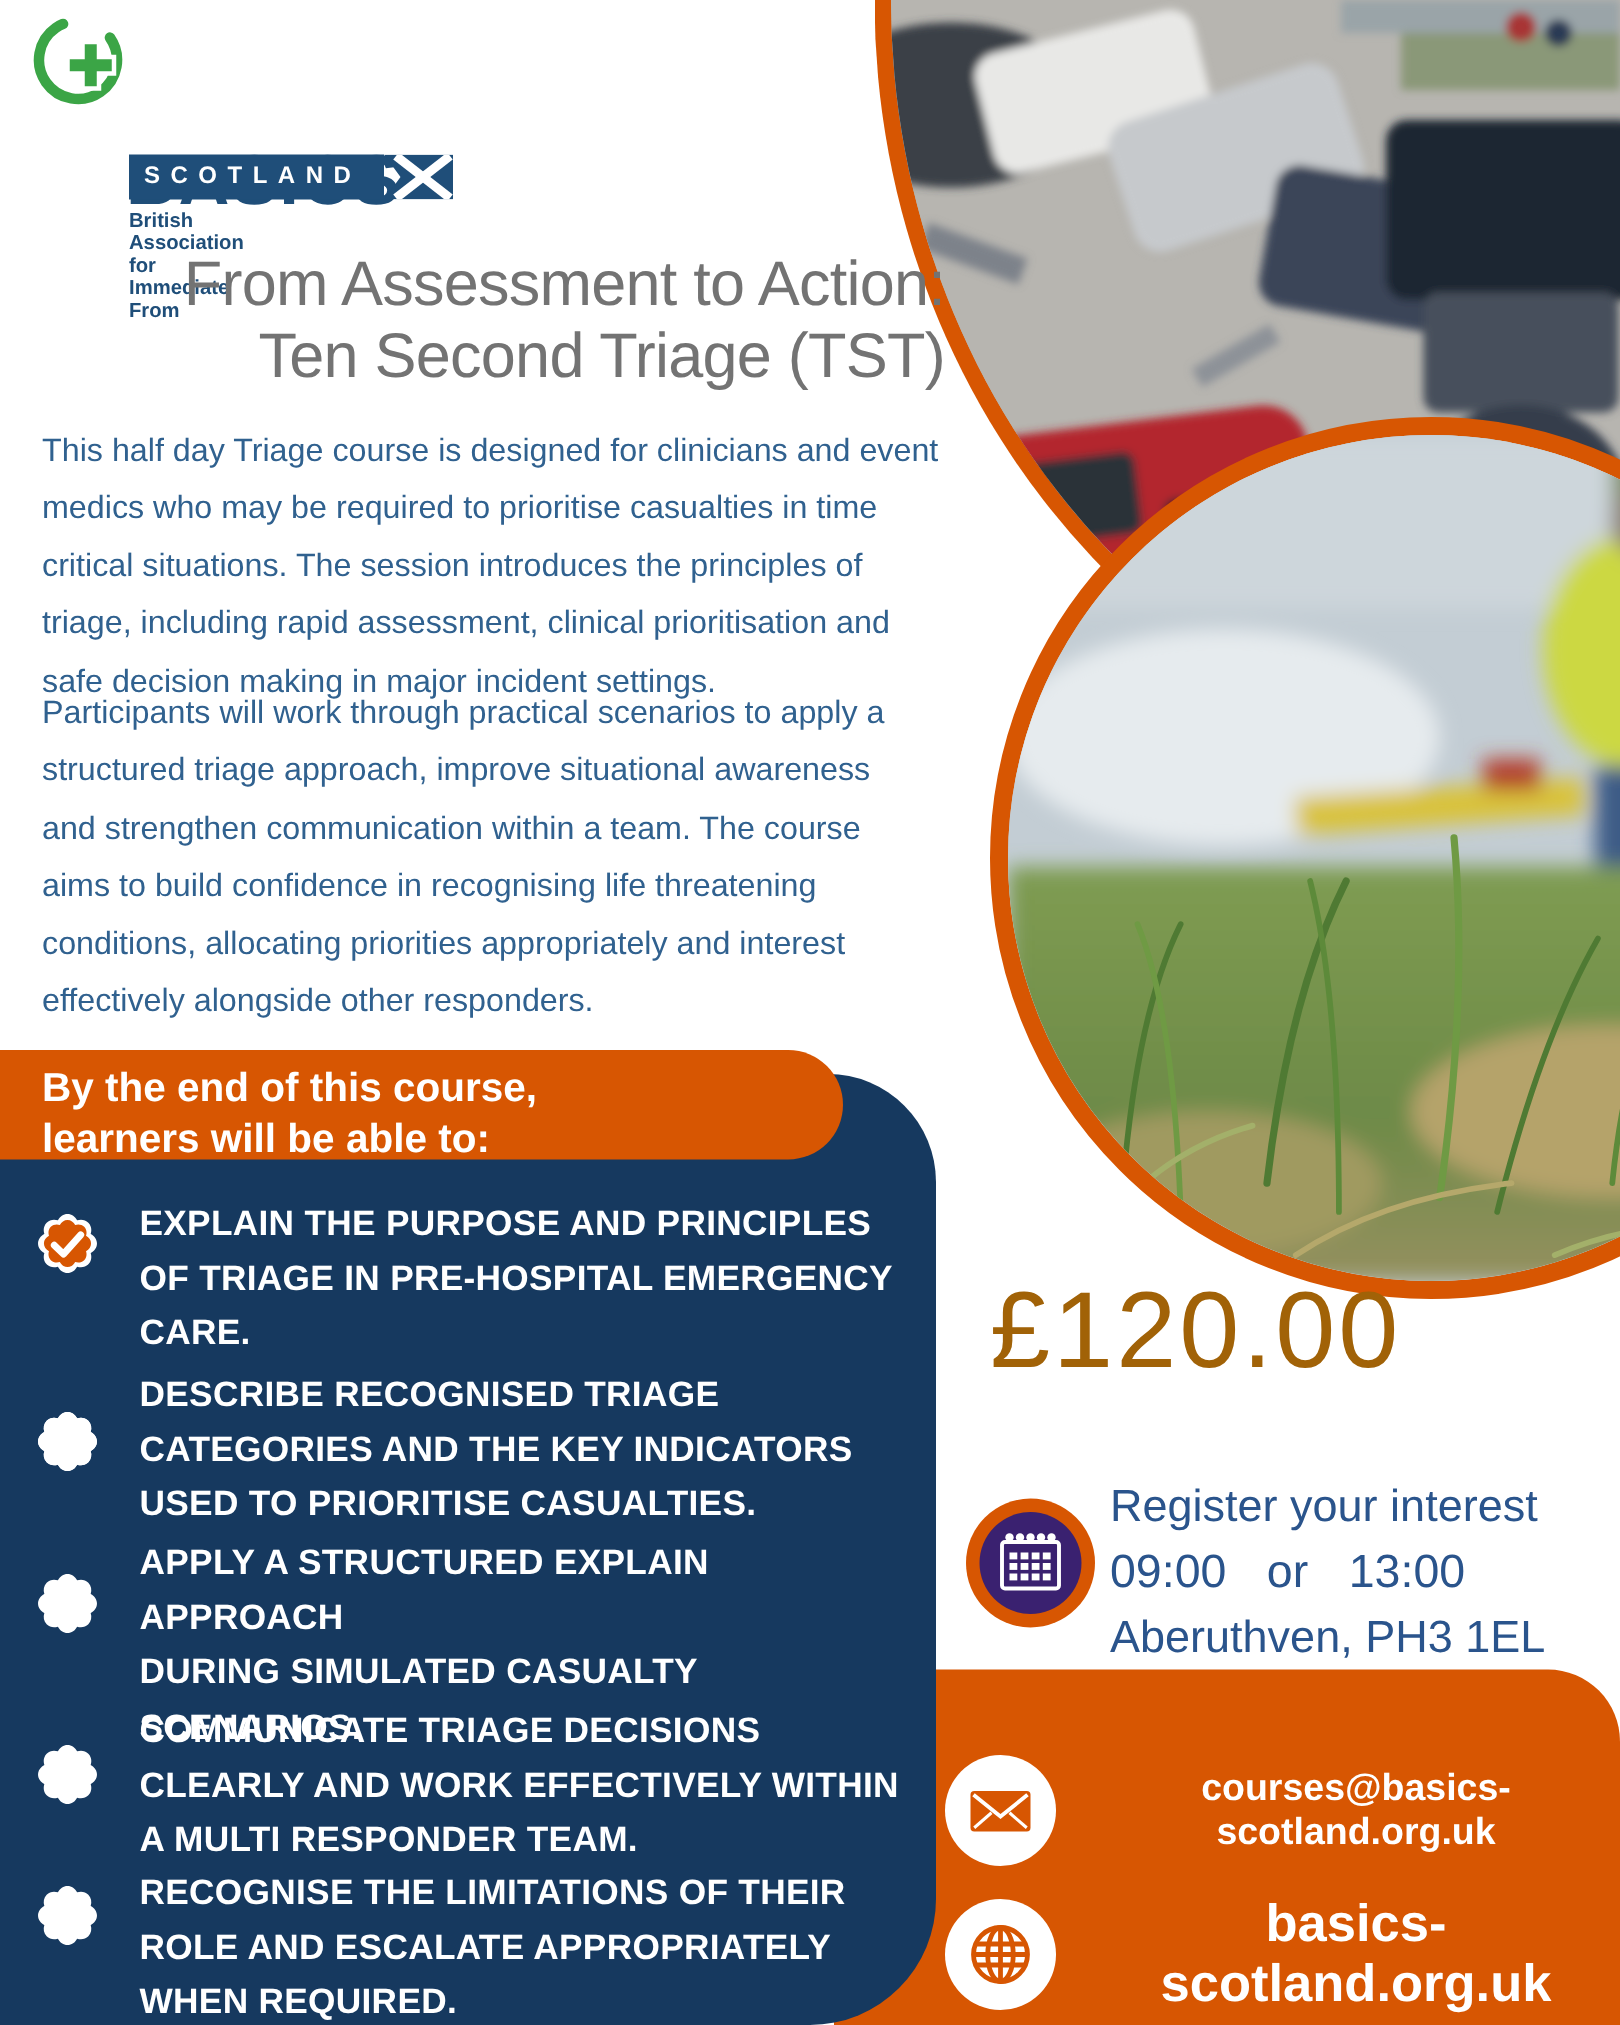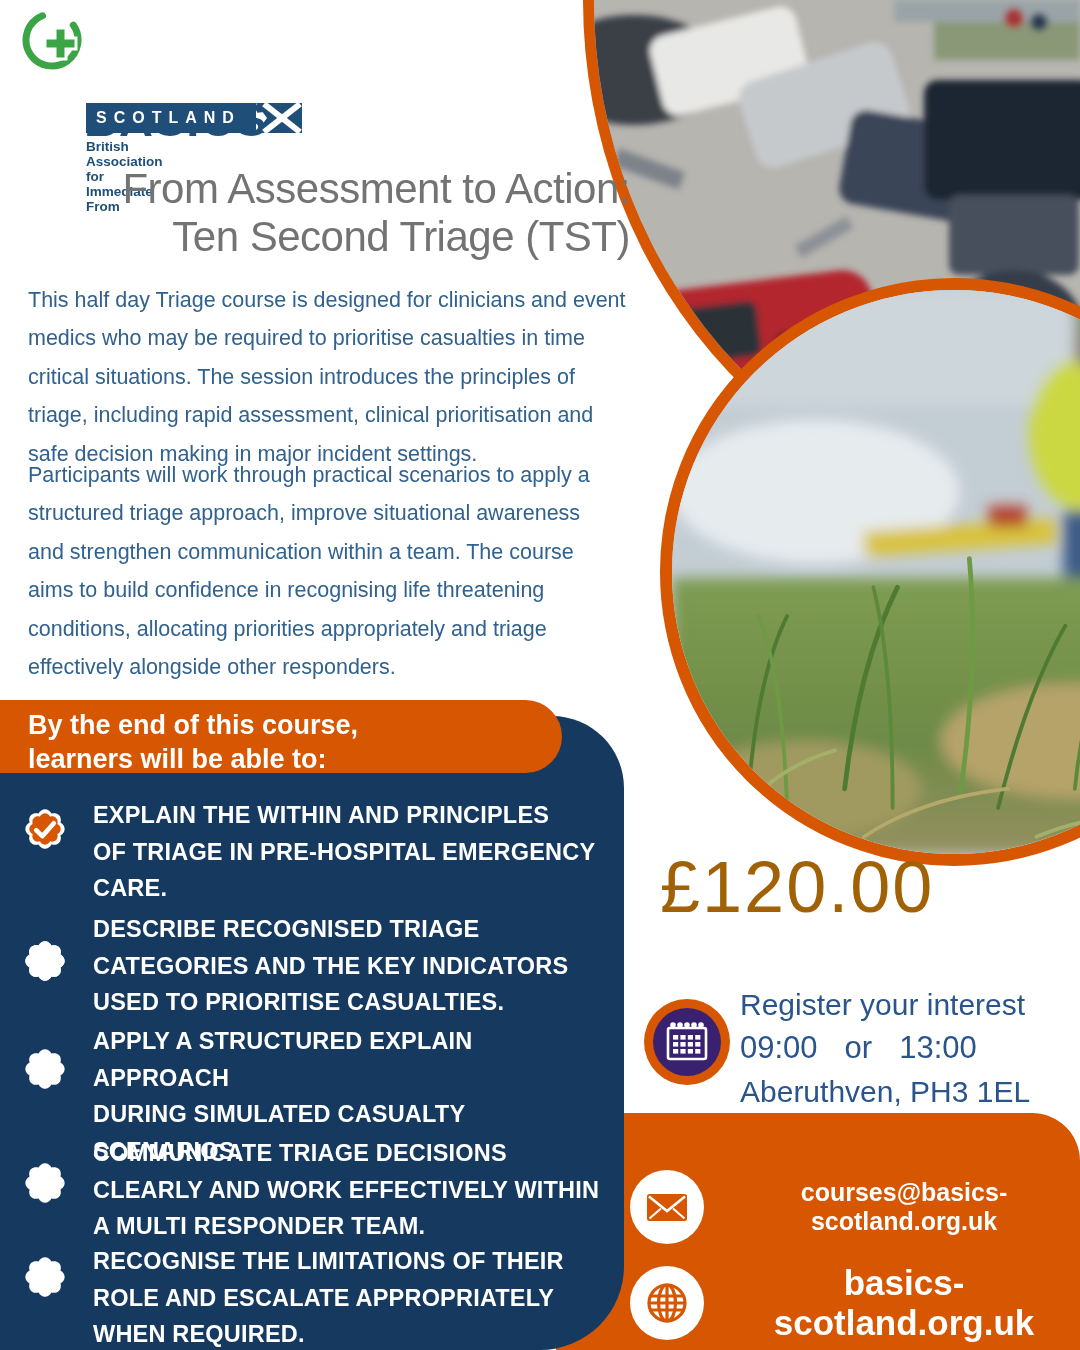--- a/index.html
+++ b/index.html
@@ -180,41 +180,41 @@
     <div>medics who may be required to prioritise casualties in time</div>
     <div>critical situations. The session introduces the principles of</div>
     <div>triage, including rapid assessment, clinical prioritisation and</div>
     <div>safe decision making in major incident settings.</div>
   </div>
   <div class="intro p2">
     <div>Participants will work through practical scenarios to apply a</div>
     <div>structured triage approach, improve situational awareness</div>
     <div>and strengthen communication within a team. The course</div>
     <div>aims to build confidence in recognising life threatening</div>
-    <div>conditions, allocating priorities appropriately and triage</div>
+    <div>conditions, allocating priorities appropriately and interest</div>
     <div>effectively alongside other responders.</div>
   </div>
 
   <div class="navy-panel"></div>
   <div class="contact-panel"></div>
   <div class="banner">
     <div>By the end of this course,</div>
     <div>learners will be able to:</div>
   </div>
 
   <div class="outcome o1">
     <svg class="badge" viewBox="0 0 24 24" aria-hidden="true">
       <path d="M22.25 12c0-1.43-.88-2.67-2.19-3.34.46-1.39.2-2.9-.81-3.91s-2.52-1.27-3.91-.81c-.66-1.31-1.91-2.19-3.34-2.19s-2.67.88-3.33 2.19c-1.4-.46-2.91-.2-3.92.81s-1.26 2.52-.8 3.91c-1.31.67-2.2 1.91-2.2 3.34s.89 2.67 2.2 3.34c-.46 1.39-.21 2.9.8 3.91s2.52 1.26 3.91.81c.67 1.31 1.91 2.19 3.34 2.19s2.68-.88 3.34-2.19c1.39.45 2.9.2 3.91-.81s1.27-2.52.81-3.91c1.31-.67 2.19-1.91 2.19-3.34z" fill="#fff"></path>
       <g transform="translate(12,12) scale(0.8) translate(-12,-12)">
         <path d="M22.25 12c0-1.43-.88-2.67-2.19-3.34.46-1.39.2-2.9-.81-3.91s-2.52-1.27-3.91-.81c-.66-1.31-1.91-2.19-3.34-2.19s-2.67.88-3.33 2.19c-1.4-.46-2.91-.2-3.92.81s-1.26 2.52-.8 3.91c-1.31.67-2.2 1.91-2.2 3.34s.89 2.67 2.2 3.34c-.46 1.39-.21 2.9.8 3.91s2.52 1.26 3.91.81c.67 1.31 1.91 2.19 3.34 2.19s2.68-.88 3.34-2.19c1.39.45 2.9.2 3.91-.81s1.27-2.52.81-3.91c1.31-.67 2.19-1.91 2.19-3.34z" fill="#D75602"></path>
       </g>
       <polyline points="7.4,12.6 10.6,15.7 16.6,9" fill="none" stroke="#fff" stroke-width="2.4" stroke-linecap="round" stroke-linejoin="round"></polyline>
     </svg>
     <div class="outcome-text">
-      <div>EXPLAIN THE WITHIN AND PRINCIPLES</div>
+      <div>EXPLAIN THE PURPOSE AND PRINCIPLES</div>
       <div>OF TRIAGE IN PRE-HOSPITAL EMERGENCY</div>
       <div>CARE.</div>
     </div>
   </div>
 
   <div class="outcome o2">
     <svg class="badge" viewBox="0 0 24 24" aria-hidden="true">
       <use href="#badge-proto"></use>
       <path id="badge-proto" d="M22.25 12c0-1.43-.88-2.67-2.19-3.34.46-1.39.2-2.9-.81-3.91s-2.52-1.27-3.91-.81c-.66-1.31-1.91-2.19-3.34-2.19s-2.67.88-3.33 2.19c-1.4-.46-2.91-.2-3.92.81s-1.26 2.52-.8 3.91c-1.31.67-2.2 1.91-2.2 3.34s.89 2.67 2.2 3.34c-.46 1.39-.21 2.9.8 3.91s2.52 1.26 3.91.81c.67 1.31 1.91 2.19 3.34 2.19s2.68-.88 3.34-2.19c1.39.45 2.9.2 3.91-.81s1.27-2.52.81-3.91c1.31-.67 2.19-1.91 2.19-3.34z" fill="#fff"></path>
       <g transform="translate(12,12) scale(0.8) translate(-12,-12)">

